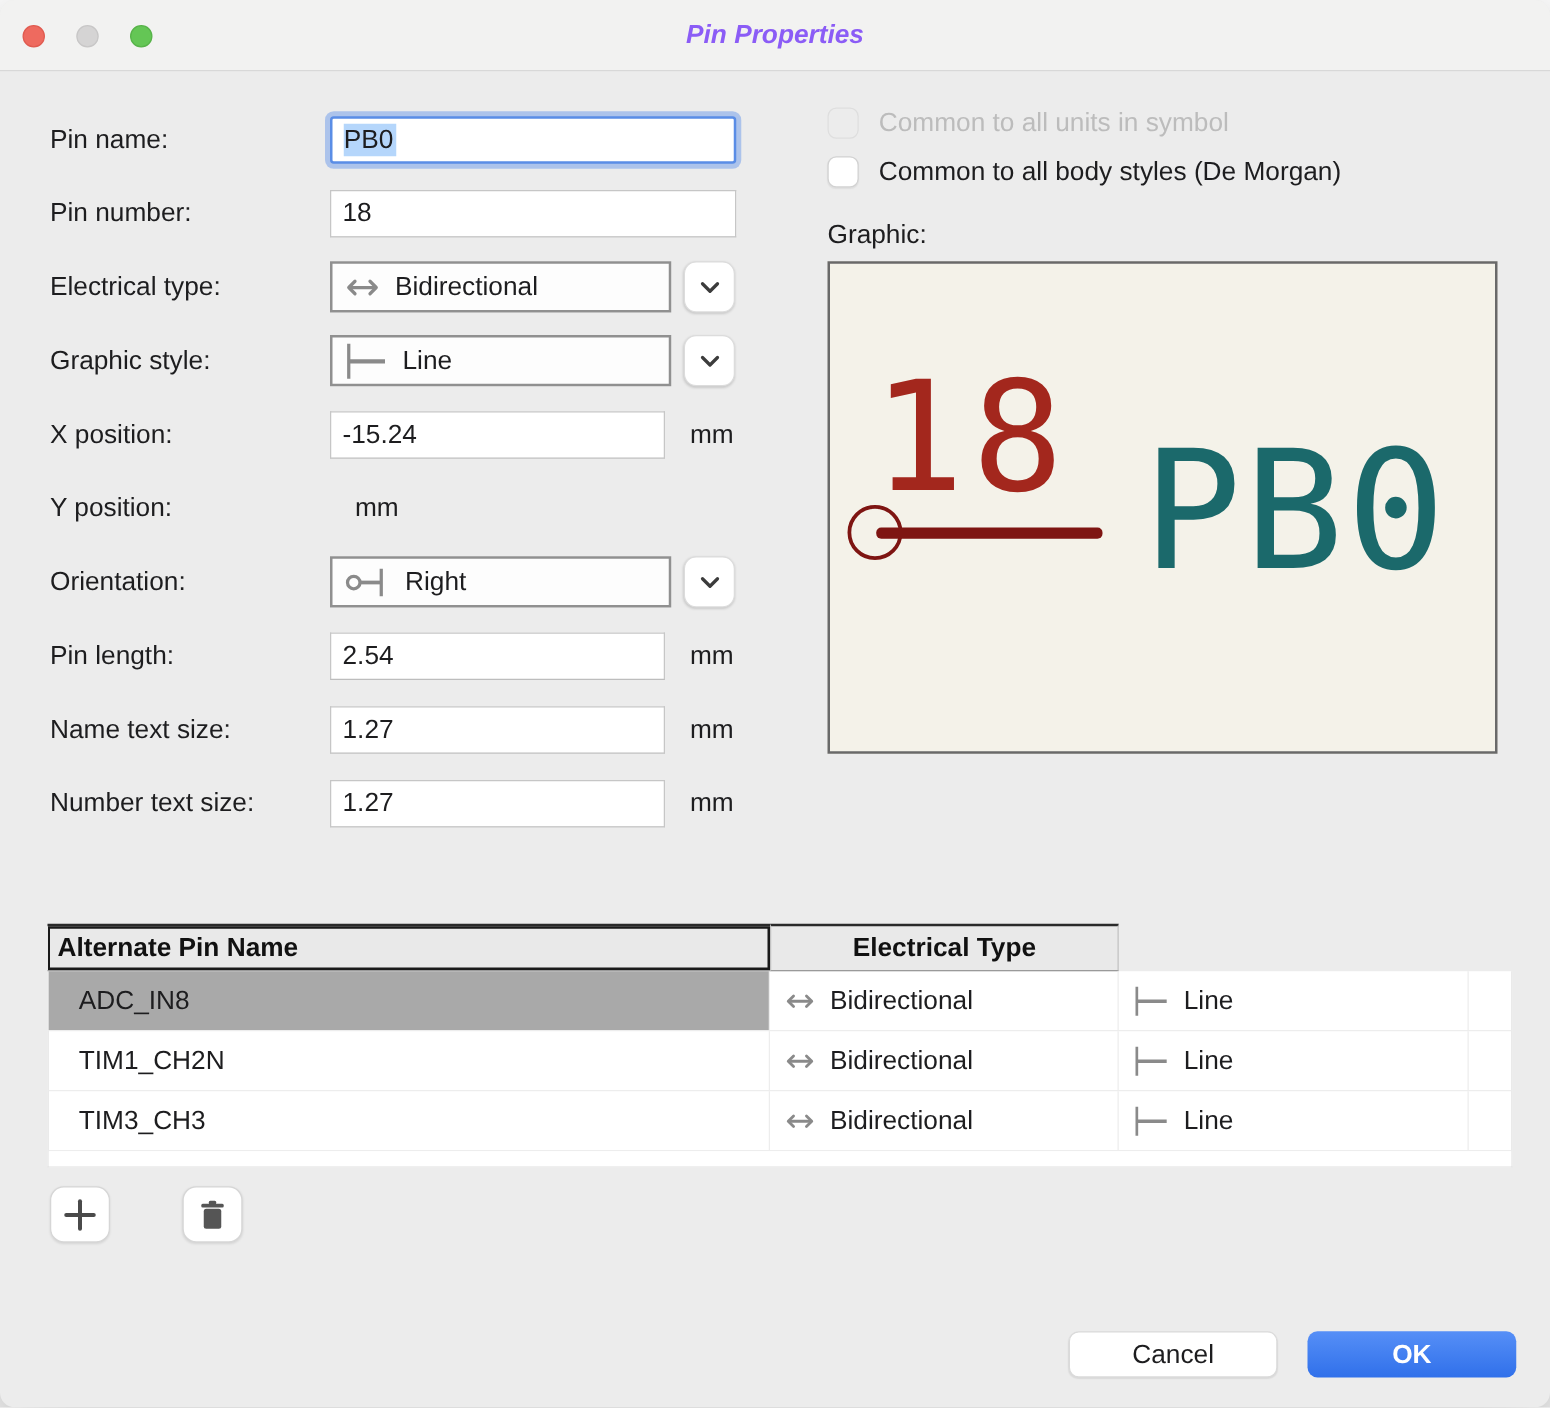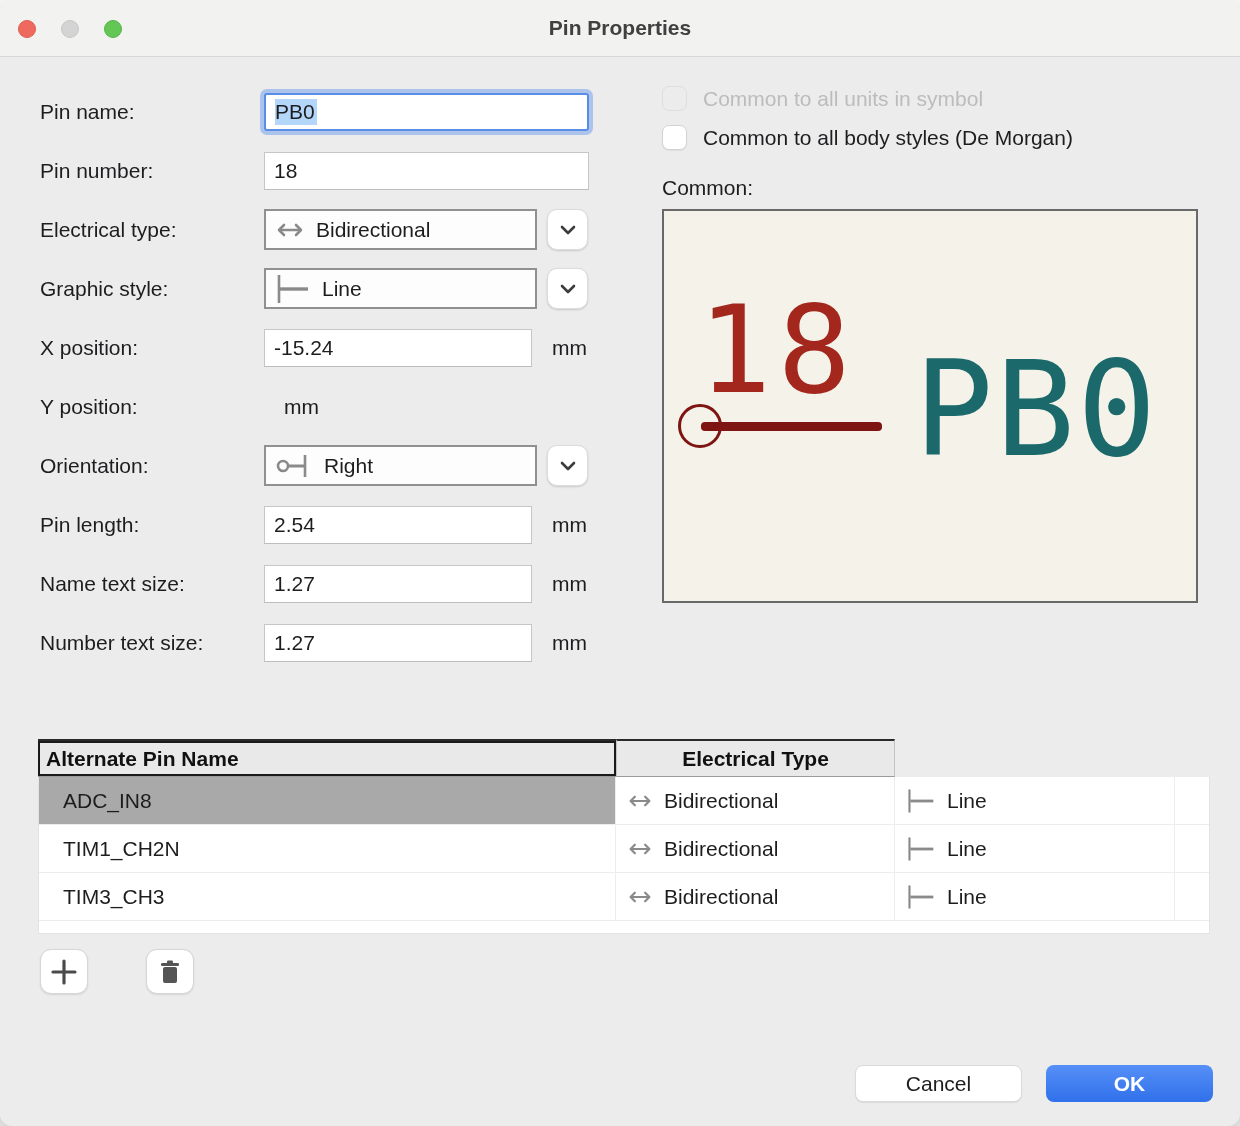--- a/index.html
+++ b/index.html
@@ -8,21 +8,21 @@
     position:relative; width:1240px; height:1126px;
     background:#ececec; border-radius:12px; overflow:hidden;
     box-shadow:0 20px 60px rgba(0,0,0,.35);
   }
   
   .titlebar{
     position:relative; height:56px; background:#f2f2f1;
     border-bottom:1px solid #d8d8d8;
     display:flex; align-items:center; justify-content:center;
   }
-  .title{font-size:21px; font-weight:bold; color:#404040;}
+  .title{font-size:21px; font-weight:bold; color:#8b5cf6;font-style:italic;}
   .traffic{position:absolute; left:18px; top:20px; display:flex; gap:25px;}
   .light{width:16px;height:16px;border-radius:50%;}
   .light.red{background:#ee6a5f;border:1px solid #e05b50;}
   .light.gray{background:#d5d4d4;border:1px solid #c8c7c7;}
   .light.green{background:#64c655;border:1px solid #57b349;}
 
   
   .form-col{position:absolute; left:40px; top:82px; width:610px;}
   .frow{height:59px; display:flex; align-items:center;}
   .flabel{width:224px; flex:0 0 224px; font-size:21px; color:#1d1d1f;}
@@ -278,21 +278,21 @@
       <span class="cbox disabled"></span>
       <span class="cblabel disabled">Common to all units in symbol</span>
     </div>
 
     <div class="cbrow">
       <span class="cbox"></span>
       <span class="cblabel">Common to all body styles (De Morgan)</span>
     </div>
 
 
-    <div class="preview-label">Common:</div>
+    <div class="preview-label">Graphic:</div>
 
     <div class="preview-box">
       <span class="pin-circle"></span>
       <span class="pin-line"></span>
       <span class="pin-number">18</span>
       <span class="pin-name-txt">PB0</span>
     </div>
   </div>
 
   <div class="alt-section">

